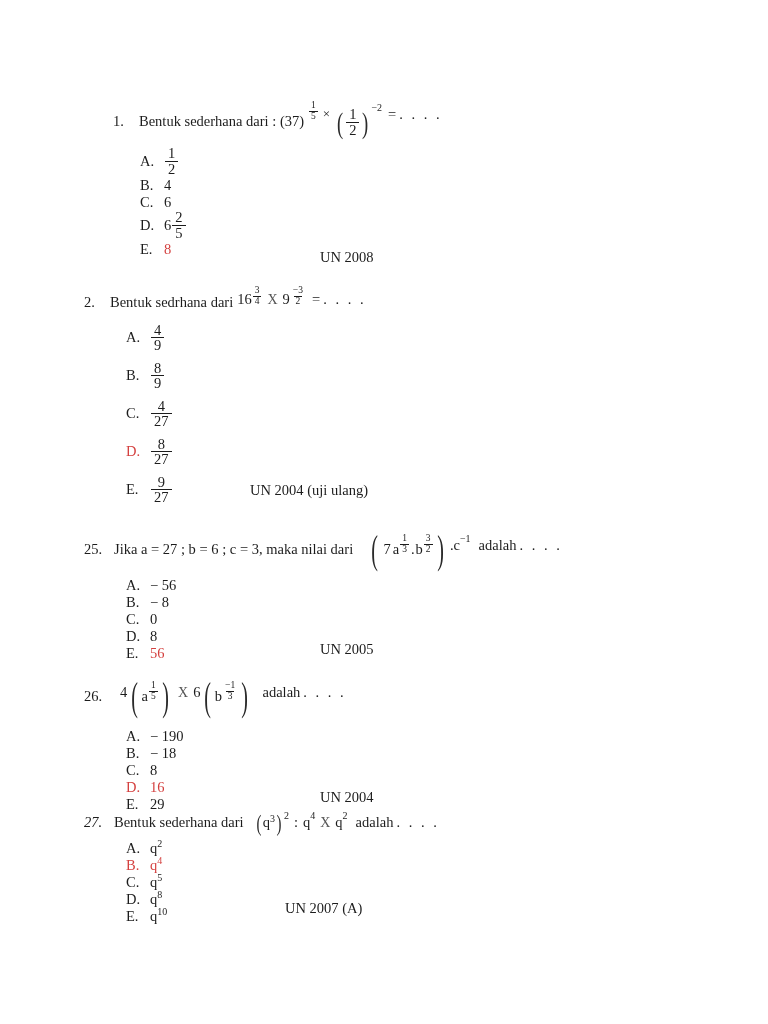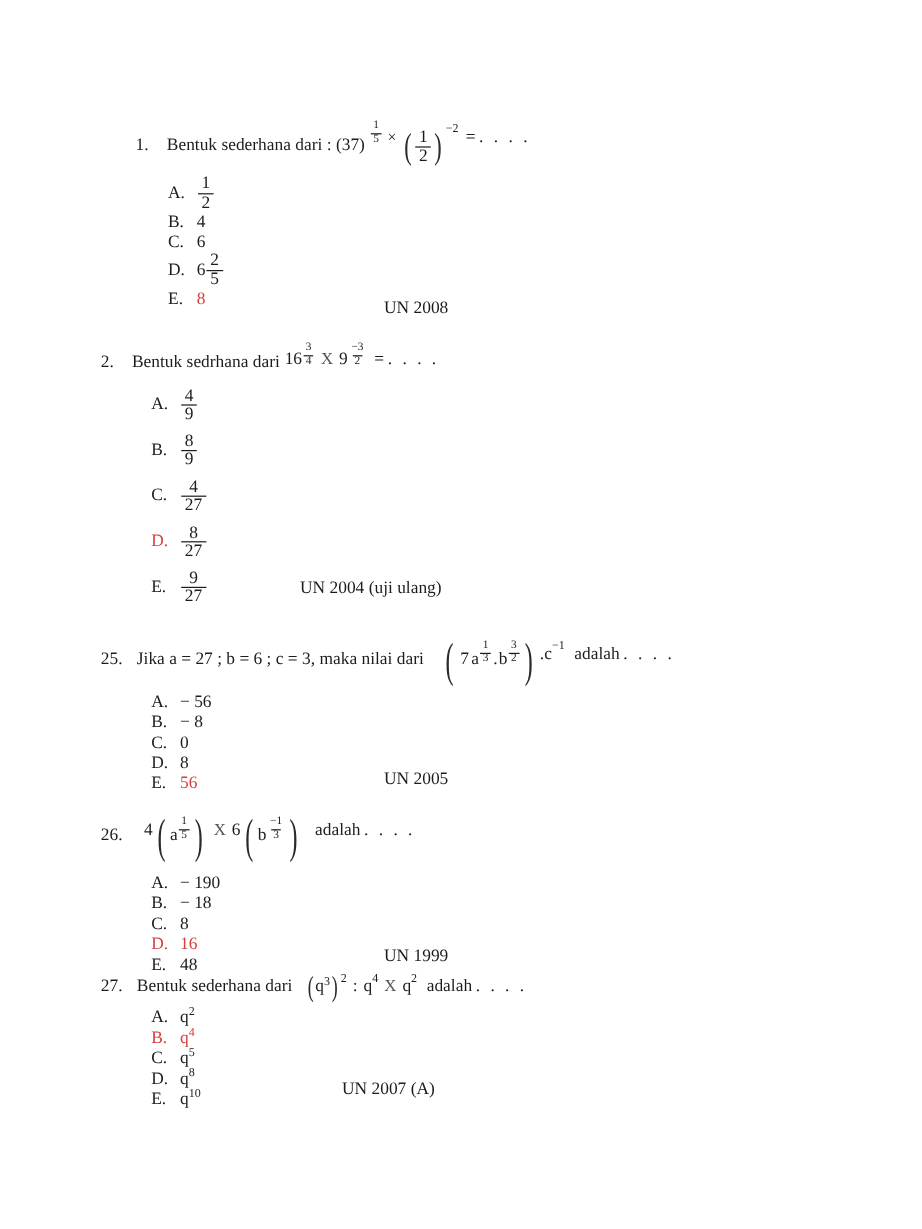--- a/index.html
+++ b/index.html
@@ -364,29 +364,29 @@
       <div class="opt">
         <span class="opt-letter">C.</span>
         <span class="opt-body">8</span>
       </div>
       <div class="opt">
         <span class="opt-letter red">D.</span>
         <span class="opt-body red">16</span>
       </div>
       <div class="opt">
         <span class="opt-letter">E.</span>
-        <span class="opt-body">48</span>
+        <span class="opt-body">29</span>
       </div>
     </div>
   </div>
-  <div class="src" style="left:320px; top:789px;">UN 1999</div>
+  <div class="src" style="left:320px; top:789px;">UN 2004</div>
 
   <div class="q-block" style="left:84px; top:815px;">
     <div class="q-head">
-      <span class="q-num" style="width:30px;">27.</span>
+      <span class="q-num" style="width:30px;font-style:italic;">27.</span>
       <span class="q-text">Bentuk sederhana dari</span>
       <span class="inline-exp" style="margin-left:6px;">
         <span class="grp">
           <span class="paren-big" style="font-size:24px;">(</span>
           <span>q</span>
           <span class="sup">3</span>
           <span class="paren-big" style="font-size:24px;">)</span>
         </span>
         <span class="sup">2</span>
         <span style="margin:0 5px;">:</span>

